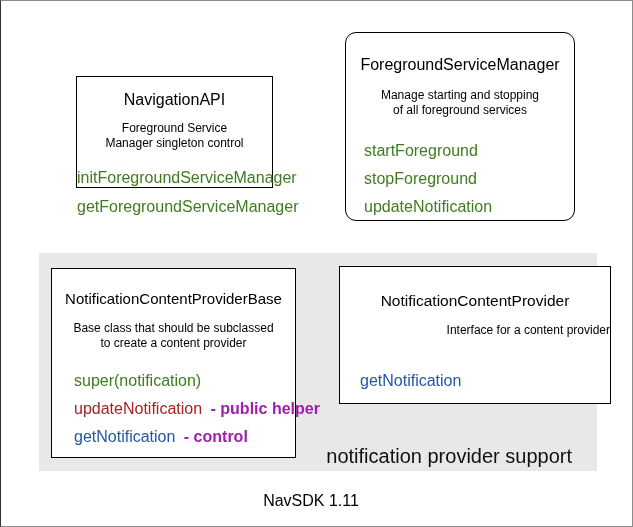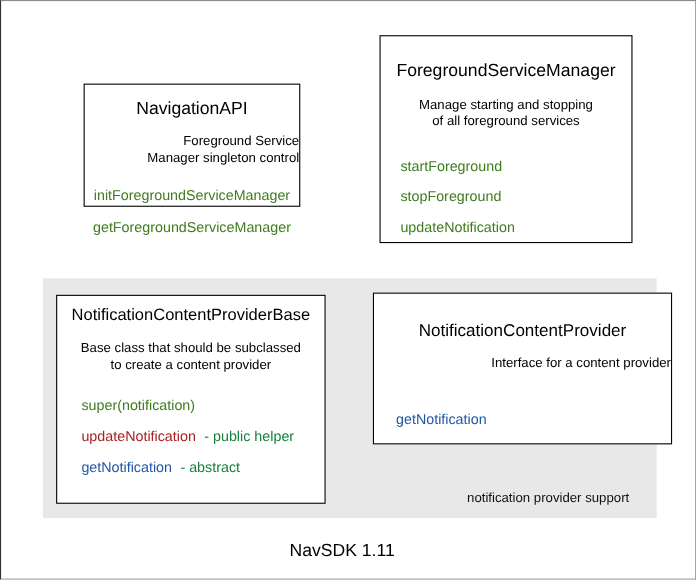--- a/index.html
+++ b/index.html
@@ -21,54 +21,54 @@
     background:#e8e8e8;
   }
   .box {
     position:absolute;
     box-sizing:border-box;
     background:#ffffff;
     border:1px solid #000;
     text-align:center;
   }
   .box1 { left:75px;  top:75px;  width:197px; height:112px; }
-  .box2 { left:344px; top:31px;  width:230px; height:189px; }
+  .box2 { left:344px; top:31px;  width:230px; height:189px;border-radius:11px; }
   .box3 { left:50px;  top:267px; width:245px; height:190px; }
   .box4 { left:338px; top:265px; width:272px; height:138px; }
 
   .box-title { font-size:16px; line-height:19px; color:#000; }
   .box1 .box-title { padding-top:13px; }
   .box2 .box-title { padding-top:22px; }
-  .box3 .box-title { padding-top:8px; font-size:15px; }
+  .box3 .box-title { padding-top:20px; font-size:15px; }
   .box4 .box-title { padding-top:24px; font-size:15.5px; }
 
   .box-desc { font-size:12px; line-height:15px; color:#000; }
-  .box1 .box-desc { margin-top:12px;text-align:right; }
+  .box1 .box-desc { margin-top:12px; }
   .box2 .box-desc { margin-top:14px; }
   .box3 .box-desc { margin-top:13px; }
   .box4 .box-desc { margin-top:13px;text-align:right; }
 
-  .methods { font-size:13px; line-height:13px; }
+  .methods { font-size:16px; line-height:13px; }
   .methods.left { text-align:left; }
   .box1 .methods { margin-top:20px;text-align:center; }
   .box2 .methods { margin-top:26px; padding-left:18px; }
   .box3 .methods { margin-top:23px; padding-left:22px; }
   .box4 .methods { margin-top:36px; padding-left:20px; }
   .method { margin-bottom:15px; white-space:nowrap; }
   .box1 .method { margin-bottom:16px; }
 
   .m-green { color:#3e7c1e; }
   .m-red   { color:#a92123; }
   .m-blue  { color:#2257a8; }
-  .suffix  { color:#15803d; margin-left:4px; }
+  .suffix  { color:#a21caf; margin-left:4px;font-weight:bold; }
 
   .group-label {
     position:absolute;
     top:444px; right:60px;
-    font-size:12px;
+    font-size:20px;
     color:#111;
   }
   .caption {
     position:absolute;
     top:491px; left:0;
     width:620px;
     text-align:center;
     font-size:16px;
     color:#000;
   }
@@ -114,21 +114,21 @@
     <div class="methods left">
       <div class="method">
         <span class="m-green">super(notification)</span>
       </div>
       <div class="method">
         <span class="m-red">updateNotification</span>
         <span class="suffix">- public helper</span>
       </div>
       <div class="method">
         <span class="m-blue">getNotification</span>
-        <span class="suffix">- abstract</span>
+        <span class="suffix">- control</span>
       </div>
     </div>
   </div>
 
   <div class="box box4">
     <div class="box-title">NotificationContentProvider</div>
     <div class="box-desc">
       <div>Interface for a content provider</div>
     </div>
     <div class="methods left">

